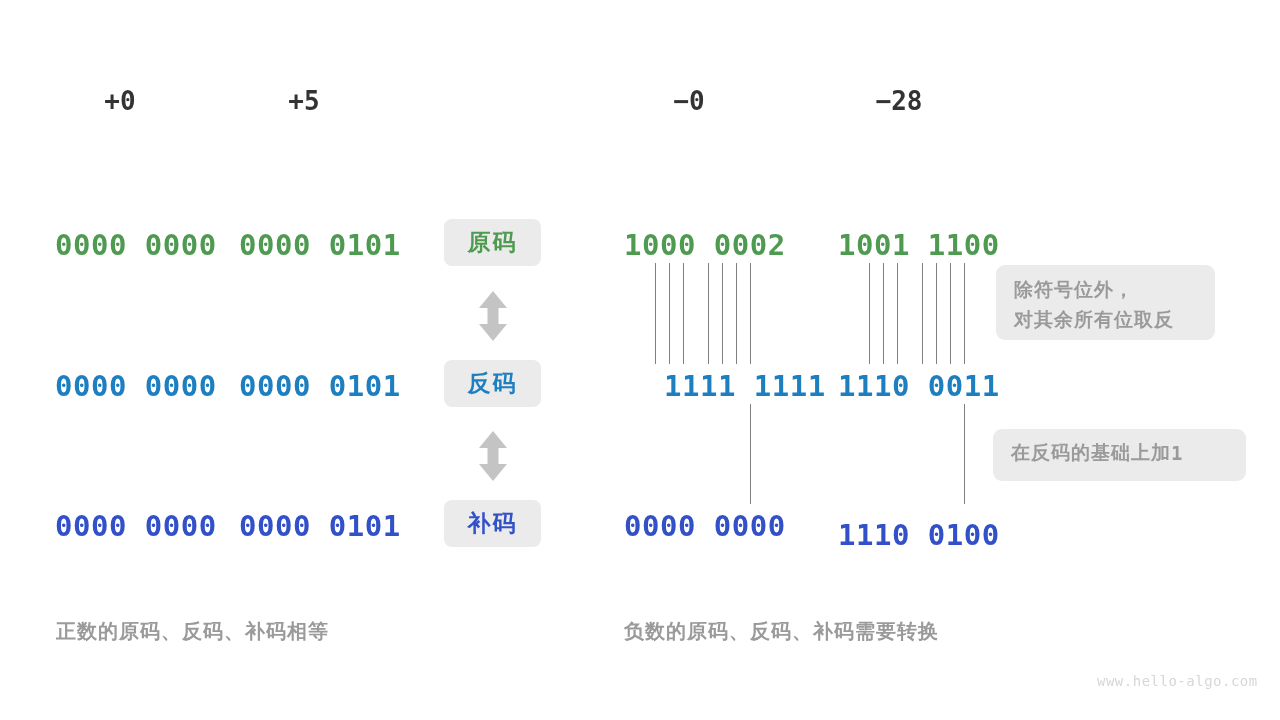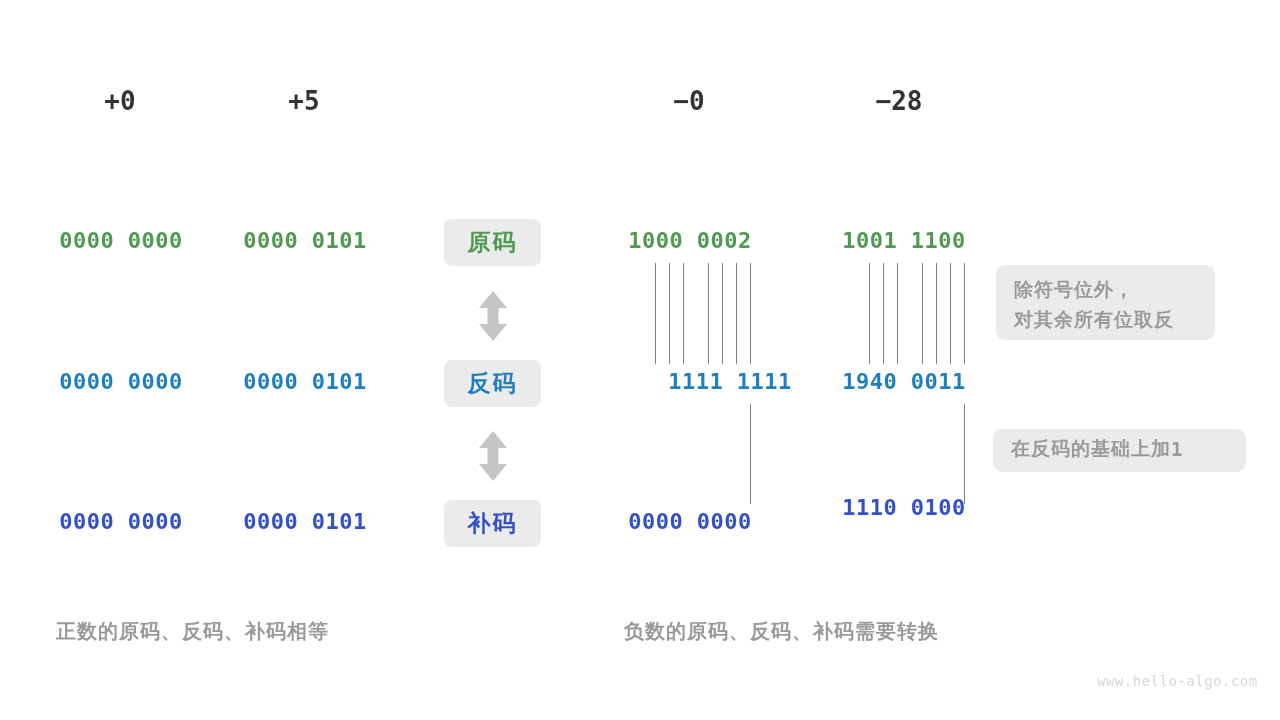--- a/index.html
+++ b/index.html
@@ -48,21 +48,21 @@
     box-sizing: border-box;
   }
   .pill-head   { color: #333333; }
   .pill-green  { color: #4e9a51; }
   .pill-blue   { color: #1e7fc0; }
   .pill-indigo { color: #3250c8; }
 
   
   .bin {
     font-family: "DejaVu Sans Mono", "Liberation Mono", monospace;
-    font-size: 22px;
+    font-size: 29px;
     font-weight: 700;
     white-space: pre;
     letter-spacing: 0.5px;
     text-align: center;
   }
   .bin-green  { color: #4e9a51; }
   .bin-blue   { color: #1e7fc0; }
   .bin-indigo { color: #3250c8; }
 
   
@@ -136,31 +136,31 @@
   <div class="abs bin bin-green" style="left:838px; top:228px; width:132px;">1001 1100</div>
 
   <div class="abs bin bin-blue" style="left:55px; top:369px; width:132px;">0000 0000</div>
 
   <div class="abs bin bin-blue" style="left:239px; top:369px; width:132px;">0000 0101</div>
 
   <div class="abs pill pill-blue" style="left:444px; top:360px; width:97px; height:47px;">反码</div>
 
   <div class="abs bin bin-blue" style="left:624px; top:369px; width:132px;margin-left:40px;">1111 1111</div>
 
-  <div class="abs bin bin-blue" style="left:838px; top:369px; width:132px;">1940 0011</div>
+  <div class="abs bin bin-blue" style="left:838px; top:369px; width:132px;">1110 0011</div>
 
   <div class="abs bin bin-indigo" style="left:55px; top:509px; width:132px;">0000 0000</div>
 
   <div class="abs bin bin-indigo" style="left:239px; top:509px; width:132px;">0000 0101</div>
 
   <div class="abs pill pill-indigo" style="left:444px; top:500px; width:97px; height:47px;">补码</div>
 
   <div class="abs bin bin-indigo" style="left:624px; top:509px; width:132px;">0000 0000</div>
 
-  <div class="abs bin bin-indigo" style="left:838px; top:495px; width:132px;">1110 0100</div>
+  <div class="abs bin bin-indigo" style="left:838px; top:518px; width:132px;">1110 0100</div>
 
   <div class="vline" style="left:655px; top:263px; height:101px;"></div>
   <div class="vline" style="left:669px; top:263px; height:101px;"></div>
   <div class="vline" style="left:683px; top:263px; height:101px;"></div>
   <div class="vline" style="left:708px; top:263px; height:101px;"></div>
   <div class="vline" style="left:722px; top:263px; height:101px;"></div>
   <div class="vline" style="left:736px; top:263px; height:101px;"></div>
   <div class="vline" style="left:750px; top:263px; height:101px;"></div>
 
   <div class="vline" style="left:869px; top:263px; height:101px;"></div>
@@ -182,21 +182,21 @@
 
   <div class="dbl-arrow" style="left:474px; top:430px; width:38px; height:52px;">
     <svg width="38" height="52" viewBox="0 0 38 52" xmlns="http://www.w3.org/2000/svg">
       <path d="M19 1 L33 18 L24.5 18 L24.5 34 L33 34 L19 51 L5 34 L13.5 34 L13.5 18 L5 18 Z" fill="#c4c4c4"></path>
     </svg>
   </div>
 
   <div class="abs note" style="left:996px; top:265px; width:219px; height:75px;">除符号位外，
 对其余所有位取反</div>
 
-  <div class="abs note" style="left:993px; top:429px; width:253px; height:43px; padding-top:6px; display:flex; align-items:center;">
+  <div class="abs note" style="left:993px; top:429px; width:253px; height:52px; padding-top:6px; display:flex; align-items:center;">
     <span>在反码的基础上加 </span><span class="mono-one">1</span>
   </div>
 
   <div class="abs caption" style="left:56px; top:618px;">正数的原码、反码、补码相等</div>
 
   <div class="abs caption" style="left:624px; top:618px;">负数的原码、反码、补码需要转换</div>
 
   <div class="abs watermark" style="left:1073px; top:673px;margin-left:24px;">www.hello-algo.com</div>
 
 </div>

